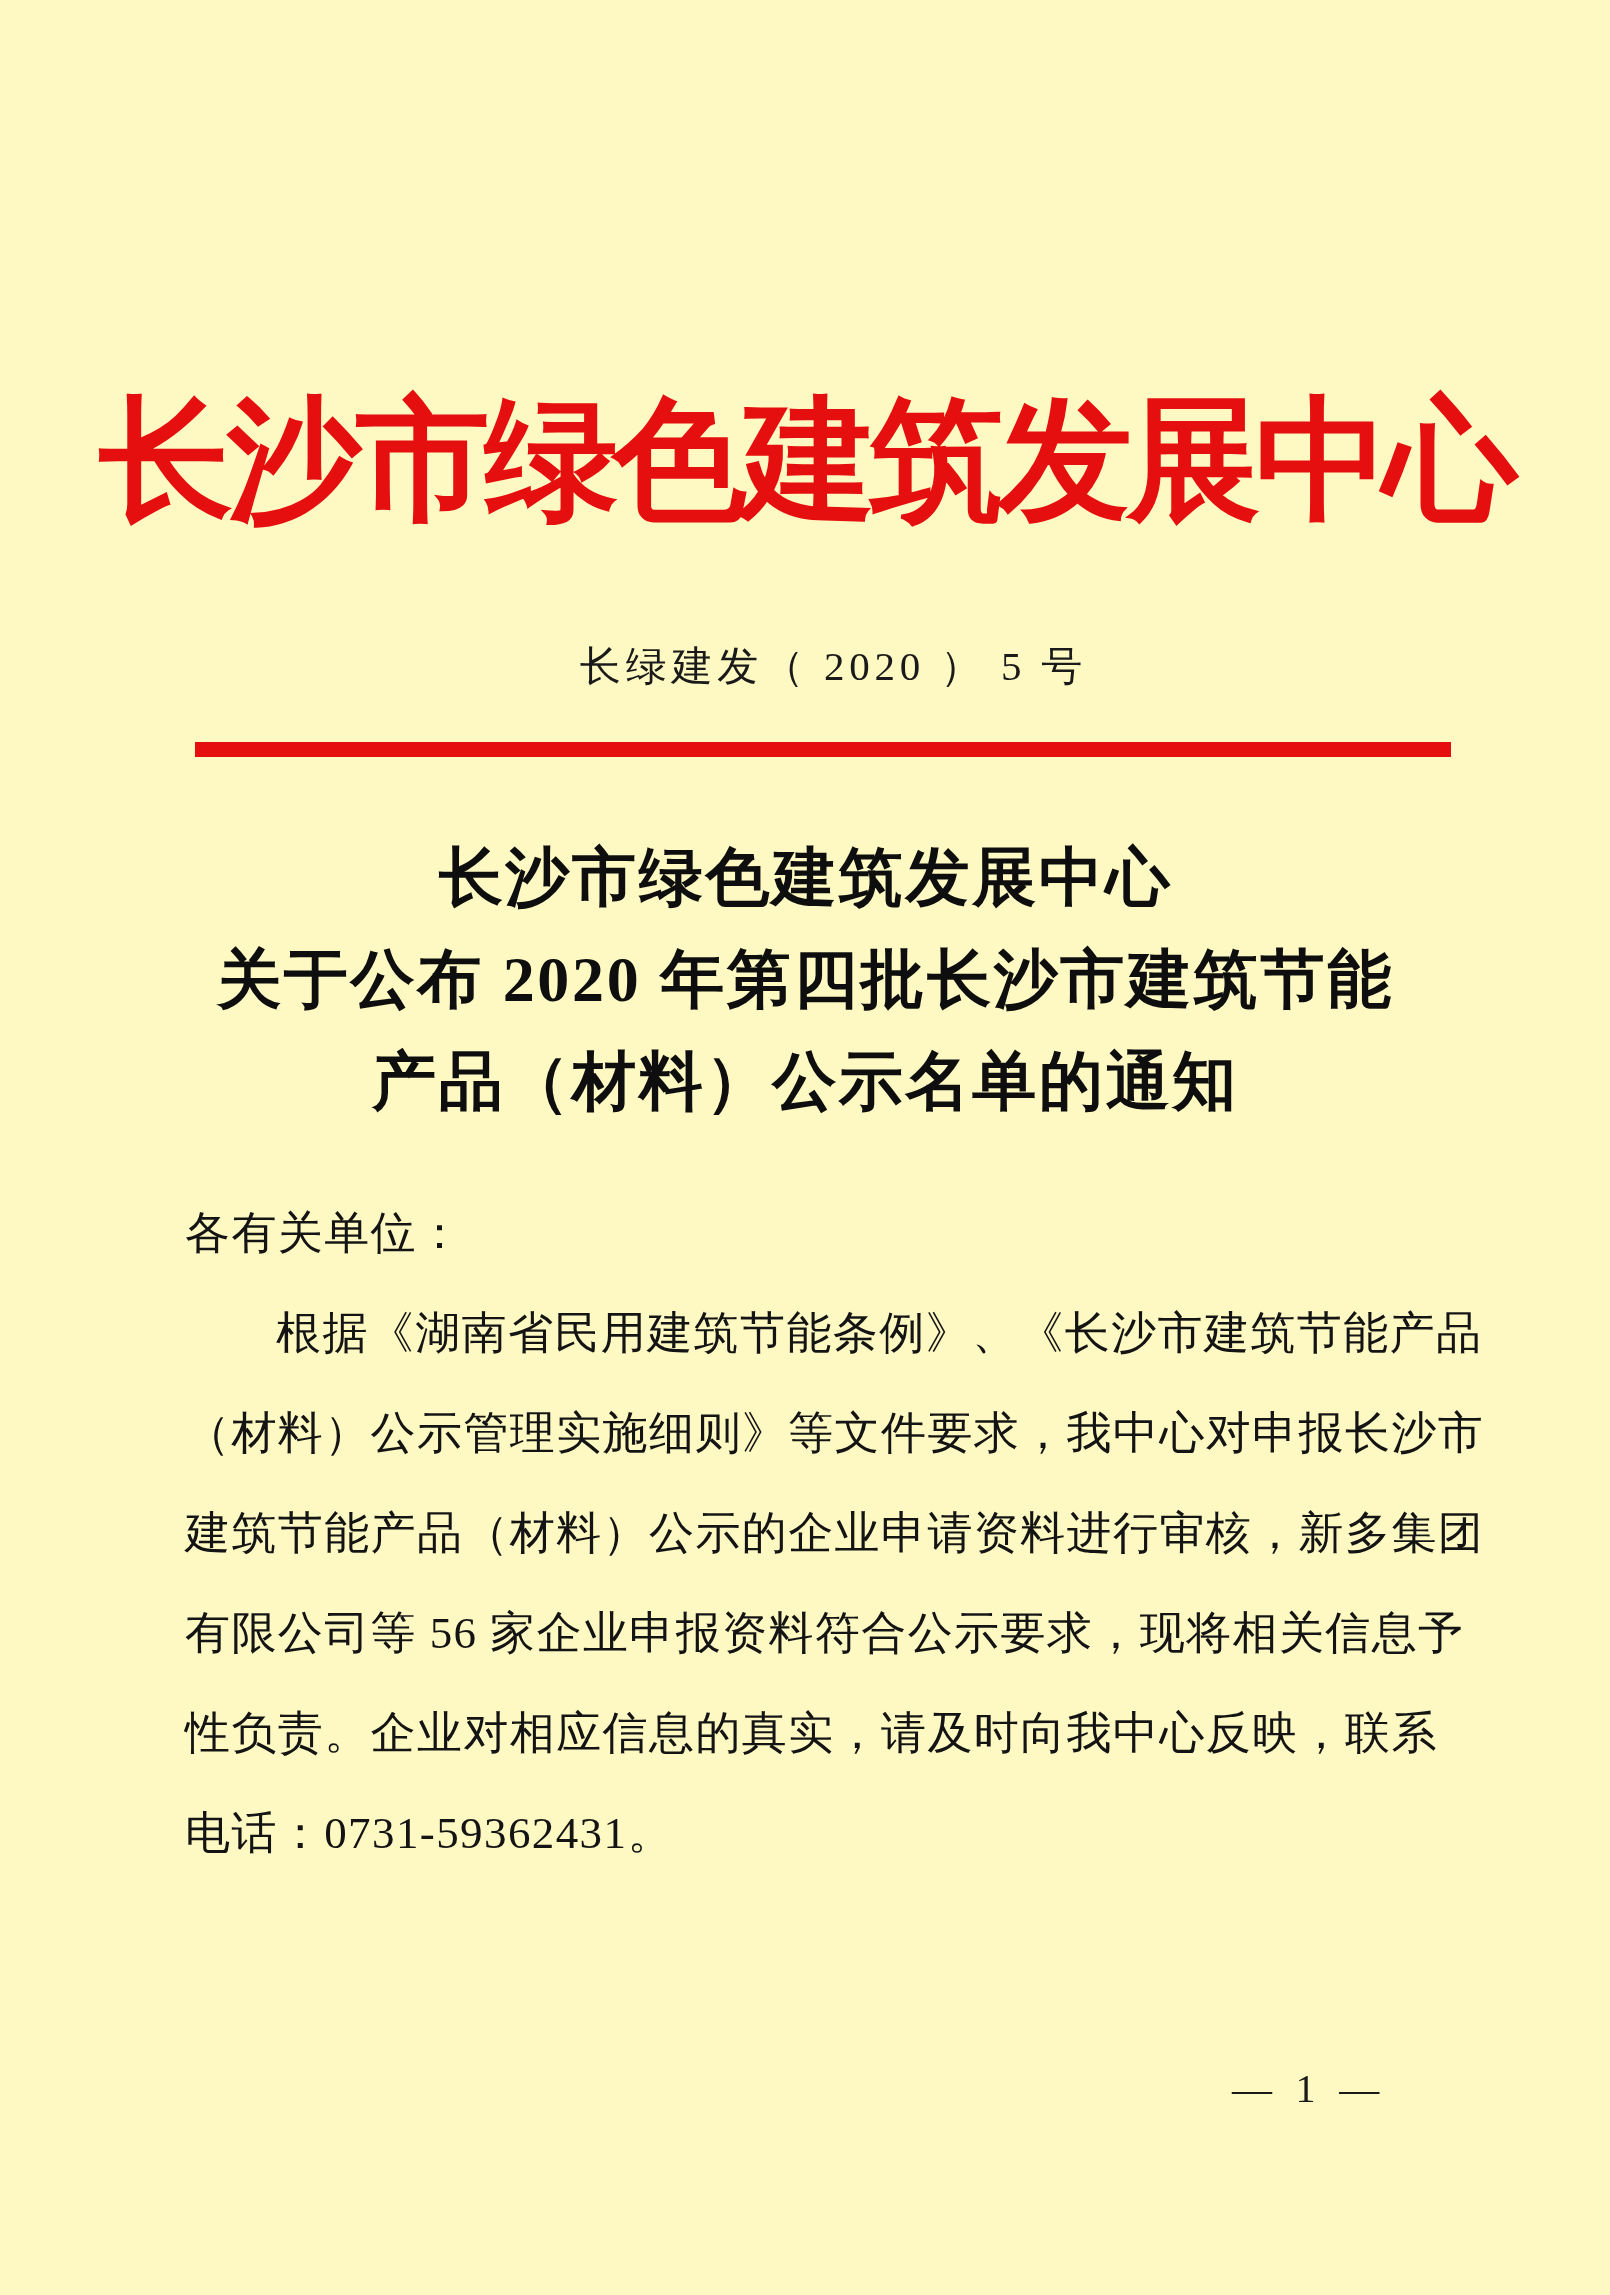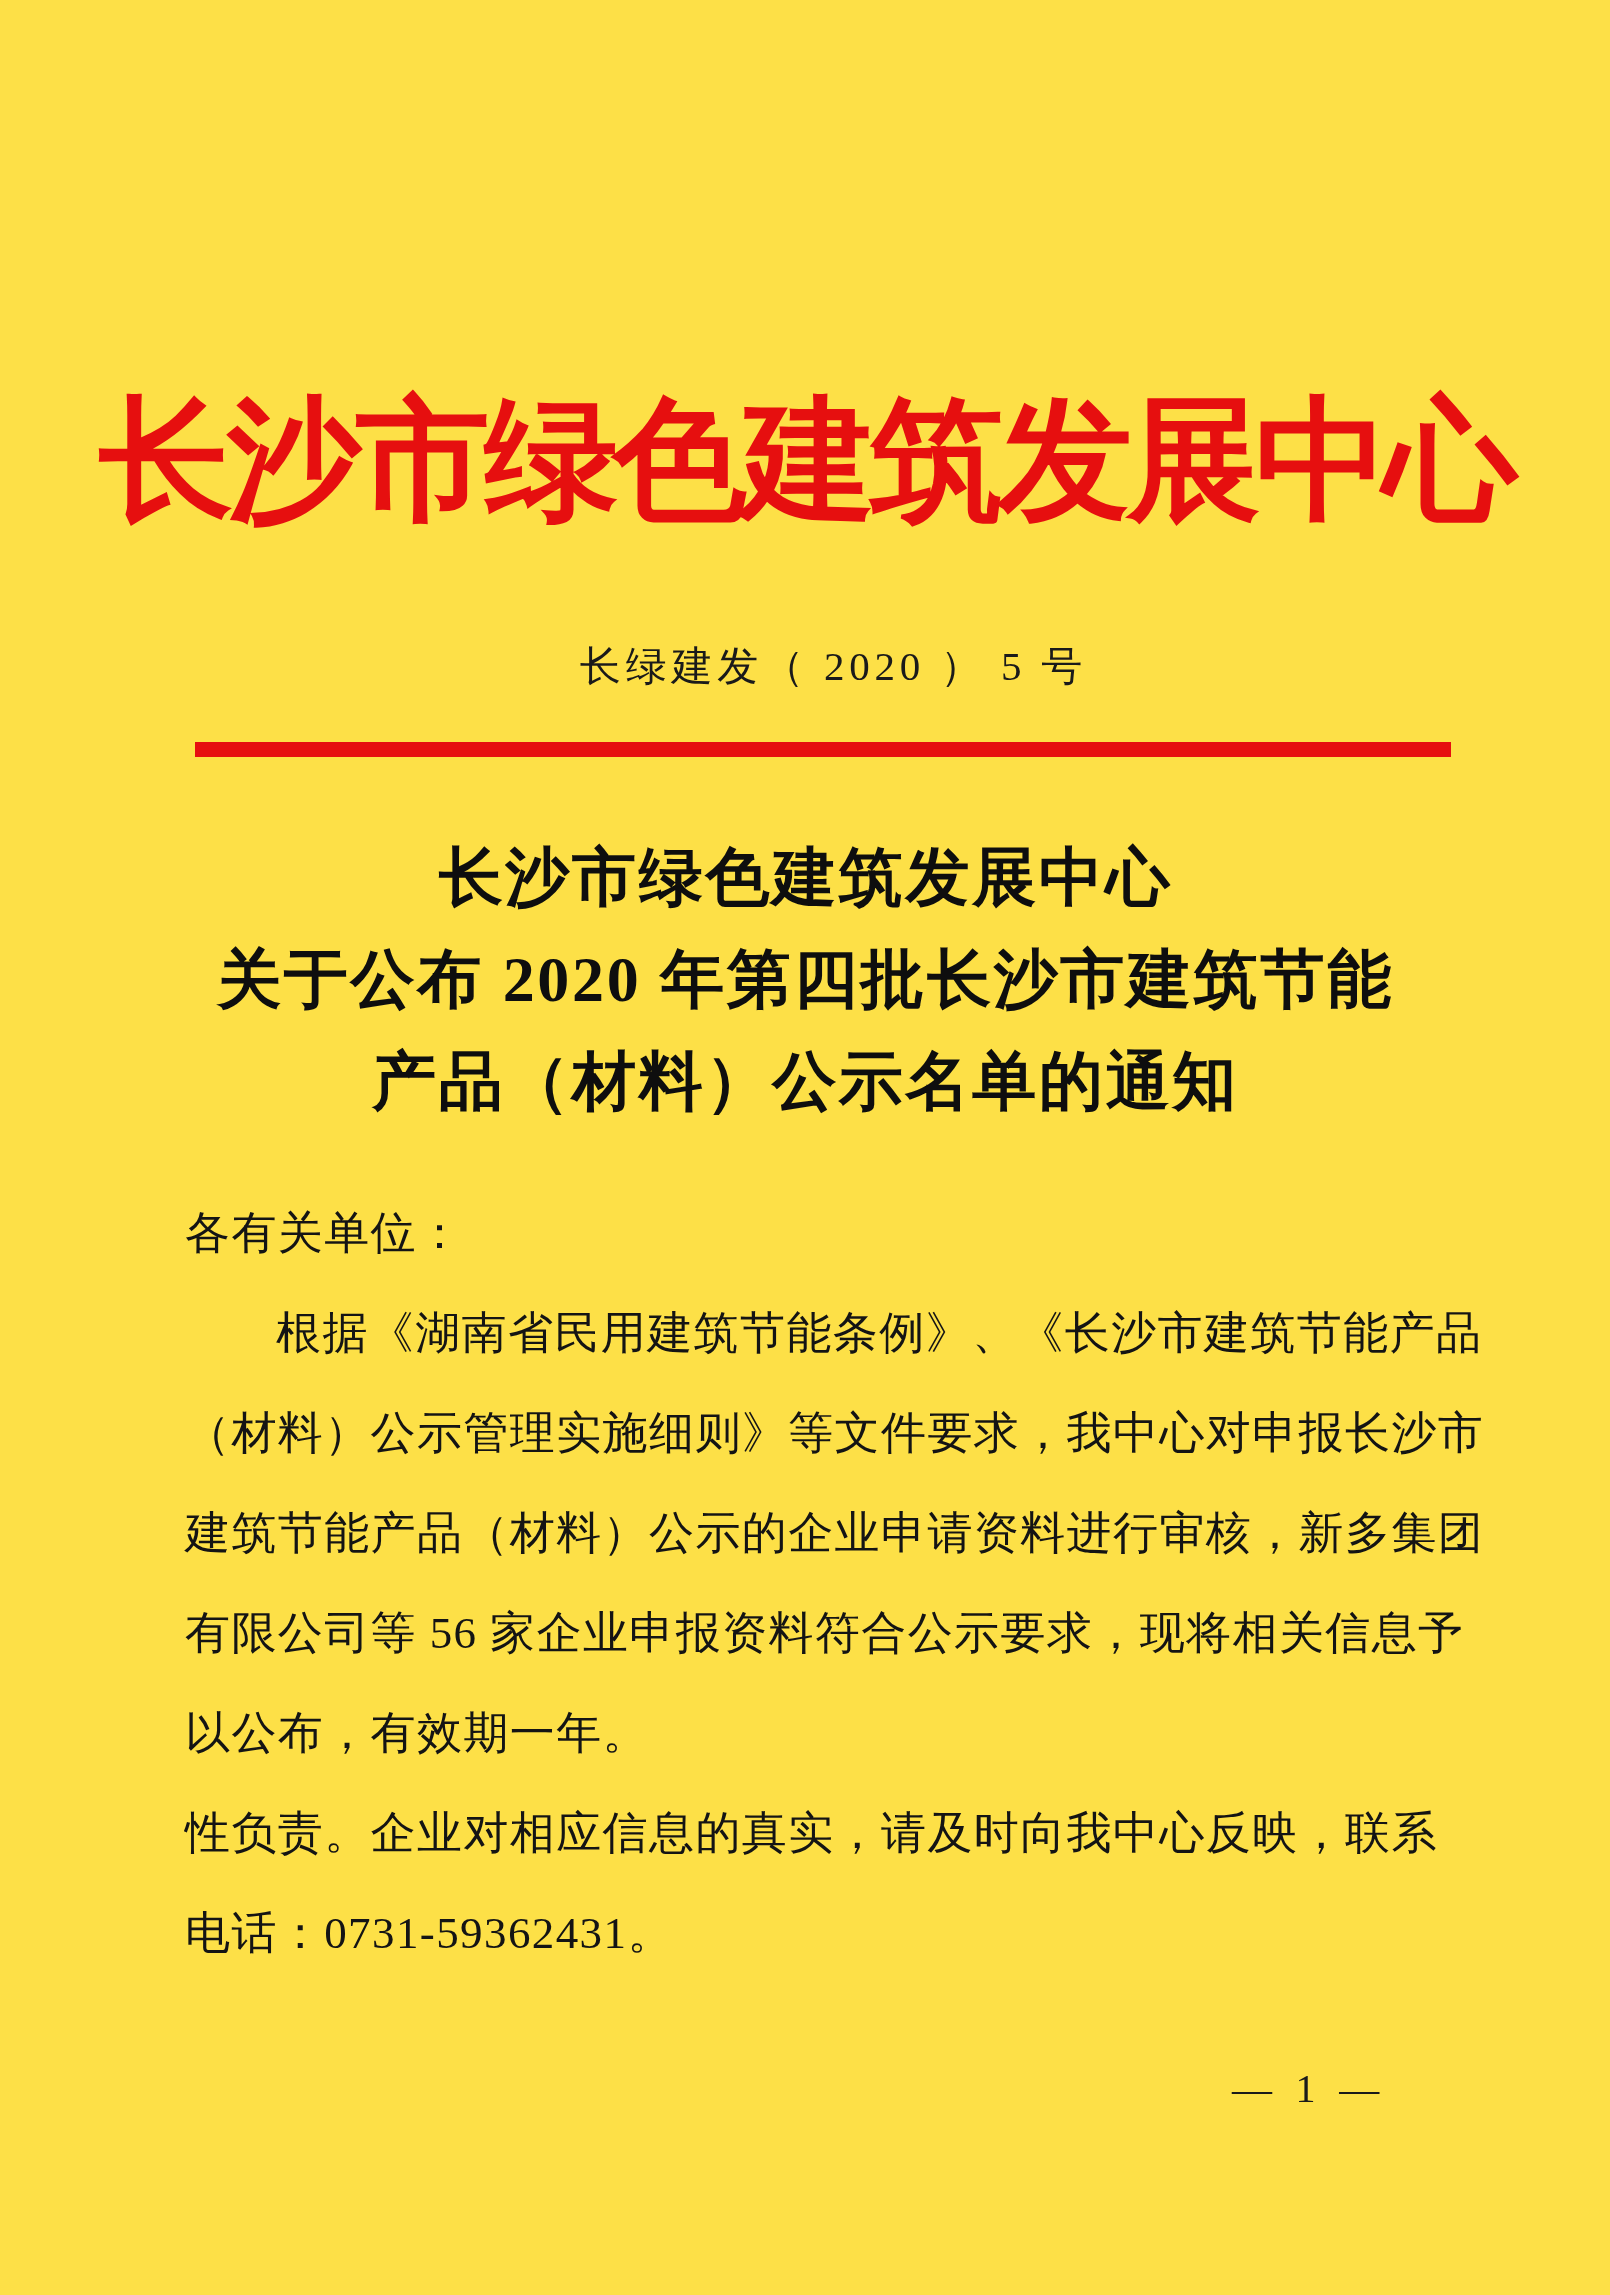--- a/index.html
+++ b/index.html
@@ -4,21 +4,21 @@
 <style>
   html, body {
     margin: 0;
     padding: 0;
     background: #9a9a9a;
   }
   .page {
     position: relative;
     width: 1611px;
     height: 2295px;
-    background: #fde047;
+    background: #fef9c3;
     overflow: hidden;
     font-family: "Liberation Serif", "DejaVu Serif", serif;
     color: #121212;
   }
 
   
   .org-title {
     position: absolute;
     top: 383px;
     left: 0;
@@ -114,21 +114,20 @@
     <div class="title-line">关于公布 2020 年第四批长沙市建筑节能</div>
     <div class="title-line">产品（材料）公示名单的通知</div>
   </div>
 
   <div class="body-text">
     <div class="body-line">各有关单位：</div>
     <div class="body-line indent">根据《湖南省民用建筑节能条例》、《长沙市建筑节能产品</div>
     <div class="body-line">（材料）公示管理实施细则》等文件要求，我中心对申报长沙市</div>
     <div class="body-line">建筑节能产品（材料）公示的企业申请资料进行审核，新多集团</div>
     <div class="body-line">有限公司等 56 家企业申报资料符合公示要求，现将相关信息予</div>
-    <div class="body-line">以公布，有效期一年。</div>
     <div class="body-line">性负责。企业对相应信息的真实，请及时向我中心反映，联系</div>
     <div class="body-line">电话：0731-59362431。</div>
   </div>
 
   <div class="page-number">— 1 —</div>
 
 </div>
 
 
 </body></html>

